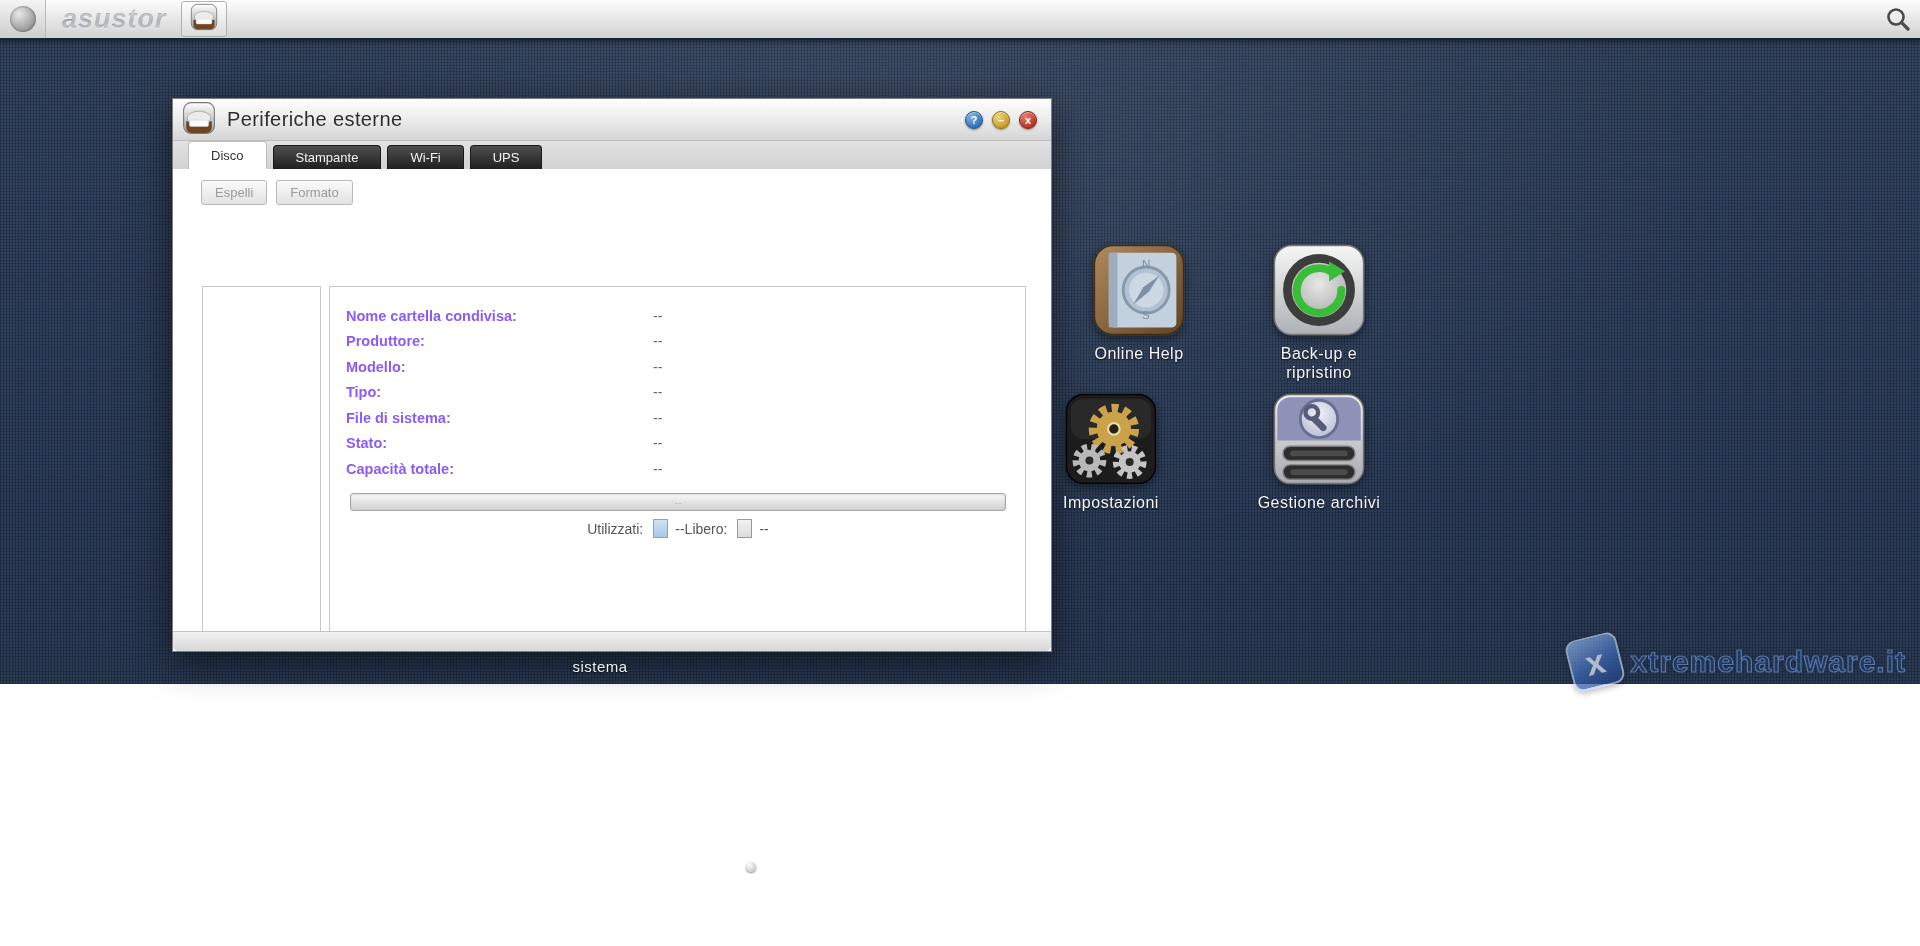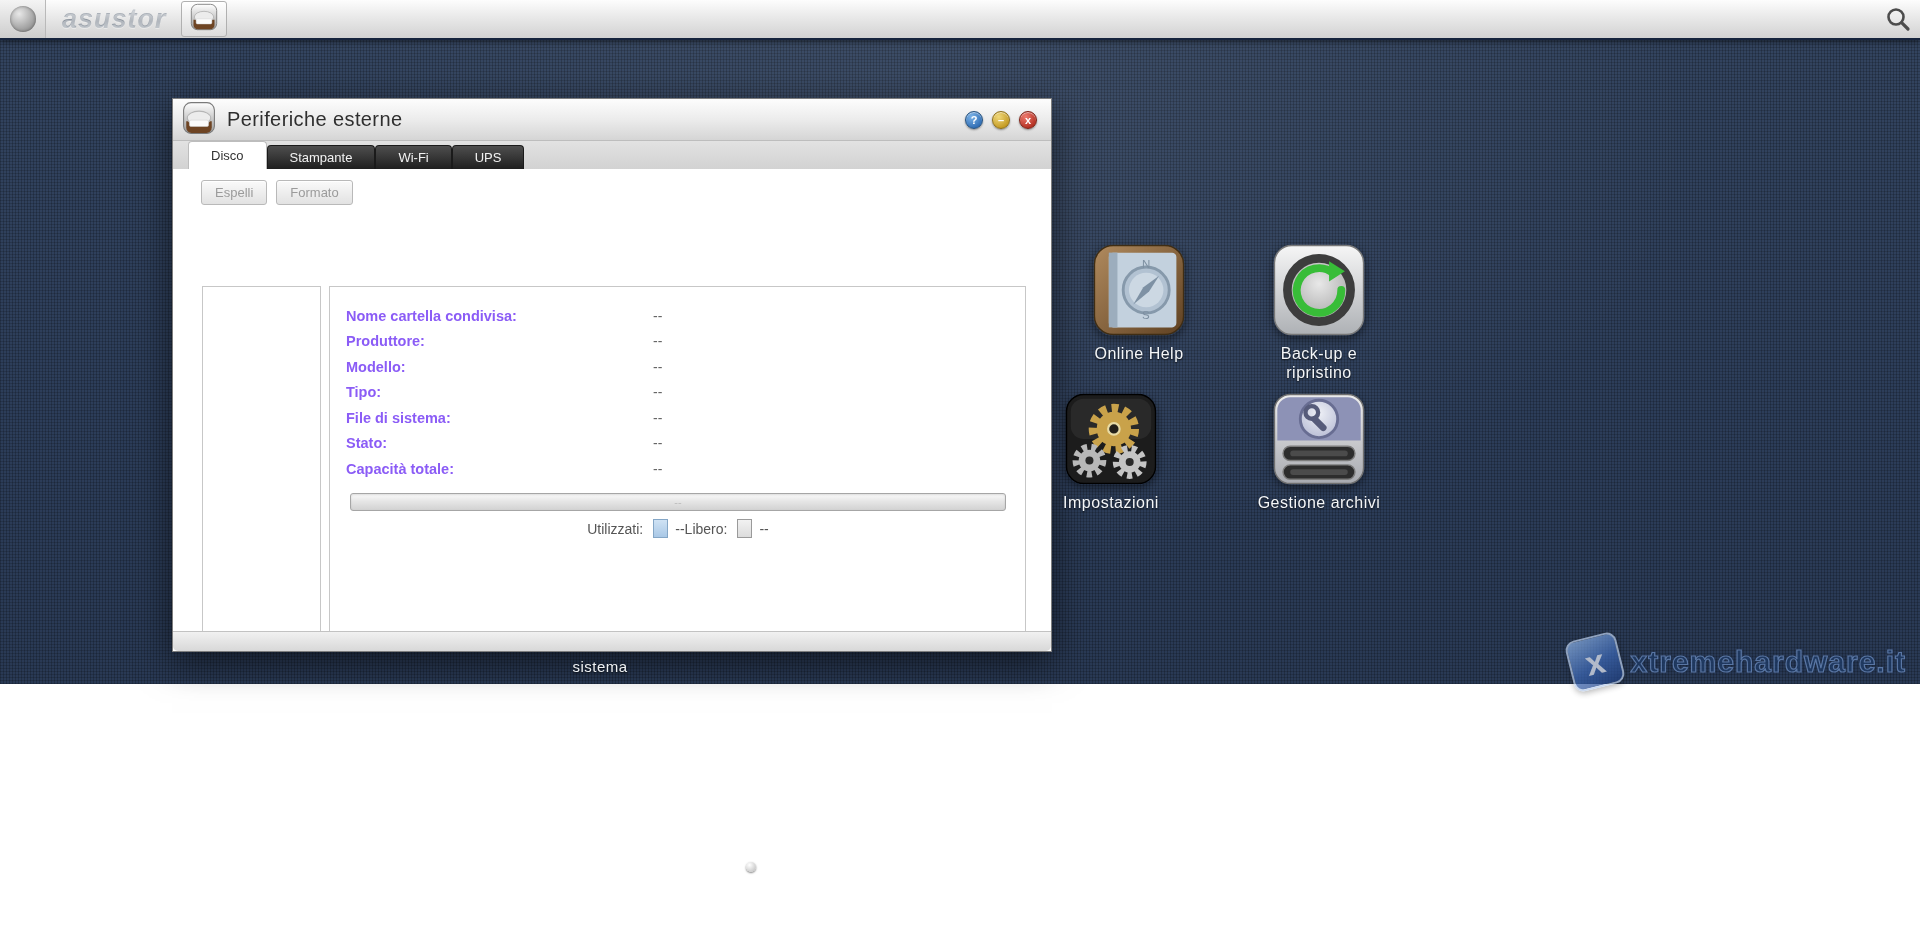--- a/index.html
+++ b/index.html
@@ -47,21 +47,21 @@
   .win-title { margin-left:10px; font-size:20px; color:#2f2f2f; letter-spacing:.4px; }
   .win-controls { margin-left:auto; margin-right:14px; display:flex; gap:9px; }
   .ctrl { width:18px; height:18px; border-radius:50%; display:flex; align-items:center; justify-content:center;
     font-size:11px; font-weight:bold; color:#fff; cursor:pointer; box-shadow:0 1px 2px rgba(0,0,0,.4), inset 0 1px 1px rgba(255,255,255,.6);}
   .ctrl.help  { background:radial-gradient(circle at 35% 30%, #7db4e8, #2f6db4 75%); border:1px solid #24517f;}
   .ctrl.min   { background:radial-gradient(circle at 35% 30%, #f0d87a, #c49a22 75%); border:1px solid #8f6f14;}
   .ctrl.close { background:radial-gradient(circle at 35% 30%, #ef7a6e, #b33022 75%); border:1px solid #7e2014;}
 
   .tabstrip { position:absolute; left:0; top:42px; right:0; height:28px;
     background:linear-gradient(180deg,#e2e2e2,#d2d2d2); display:flex; align-items:flex-end; padding-left:15px; }
-  .tab { height:24px; display:flex; align-items:center; padding:0 22px; margin-right:0;
+  .tab { height:24px; display:flex; align-items:center; padding:0 22px; margin-right:6px;
     border-radius:4px 4px 0 0; font-size:13px; cursor:pointer;
     background:linear-gradient(180deg,#4e4e4e,#1f1f1f); color:#f2f2f2; border:1px solid #1a1a1a; border-bottom:none; }
   .tab.active { height:28px; background:#ffffff; color:#333; border:1px solid #bdbdbd; border-bottom:none; font-size:13px; }
 
   .win-body { position:absolute; left:0; top:70px; right:0; bottom:20px; background:#fff; }
   .toolbar { position:absolute; left:28px; top:11px; display:flex; gap:9px;align-items:flex-end; }
   .tbtn { padding:4px 13px; font-size:13px; color:#9b9b9b; border:1px solid #b9b9b9; border-radius:3px;
     background:linear-gradient(180deg,#fafafa,#e2e2e2); box-shadow:inset 0 1px 0 #fff; cursor:default; }
 
   .list-panel { position:absolute; left:29px; top:117px; width:119px; height:382px;

